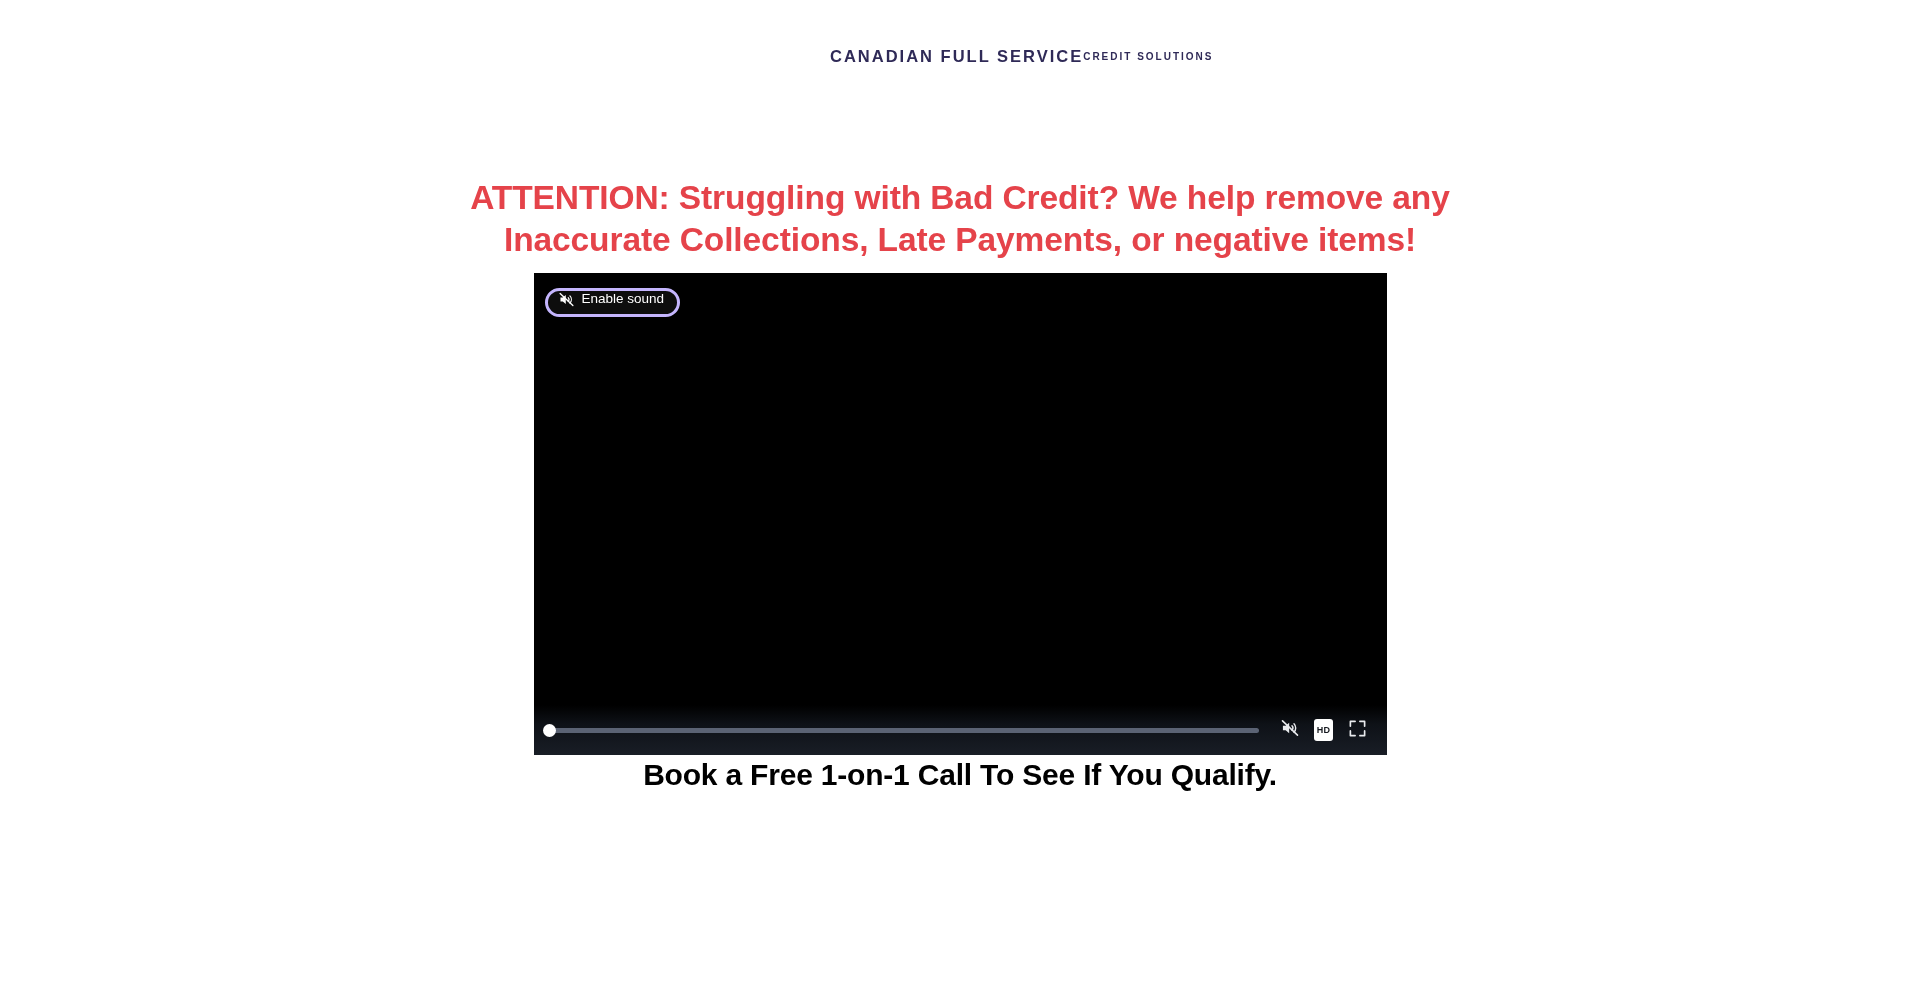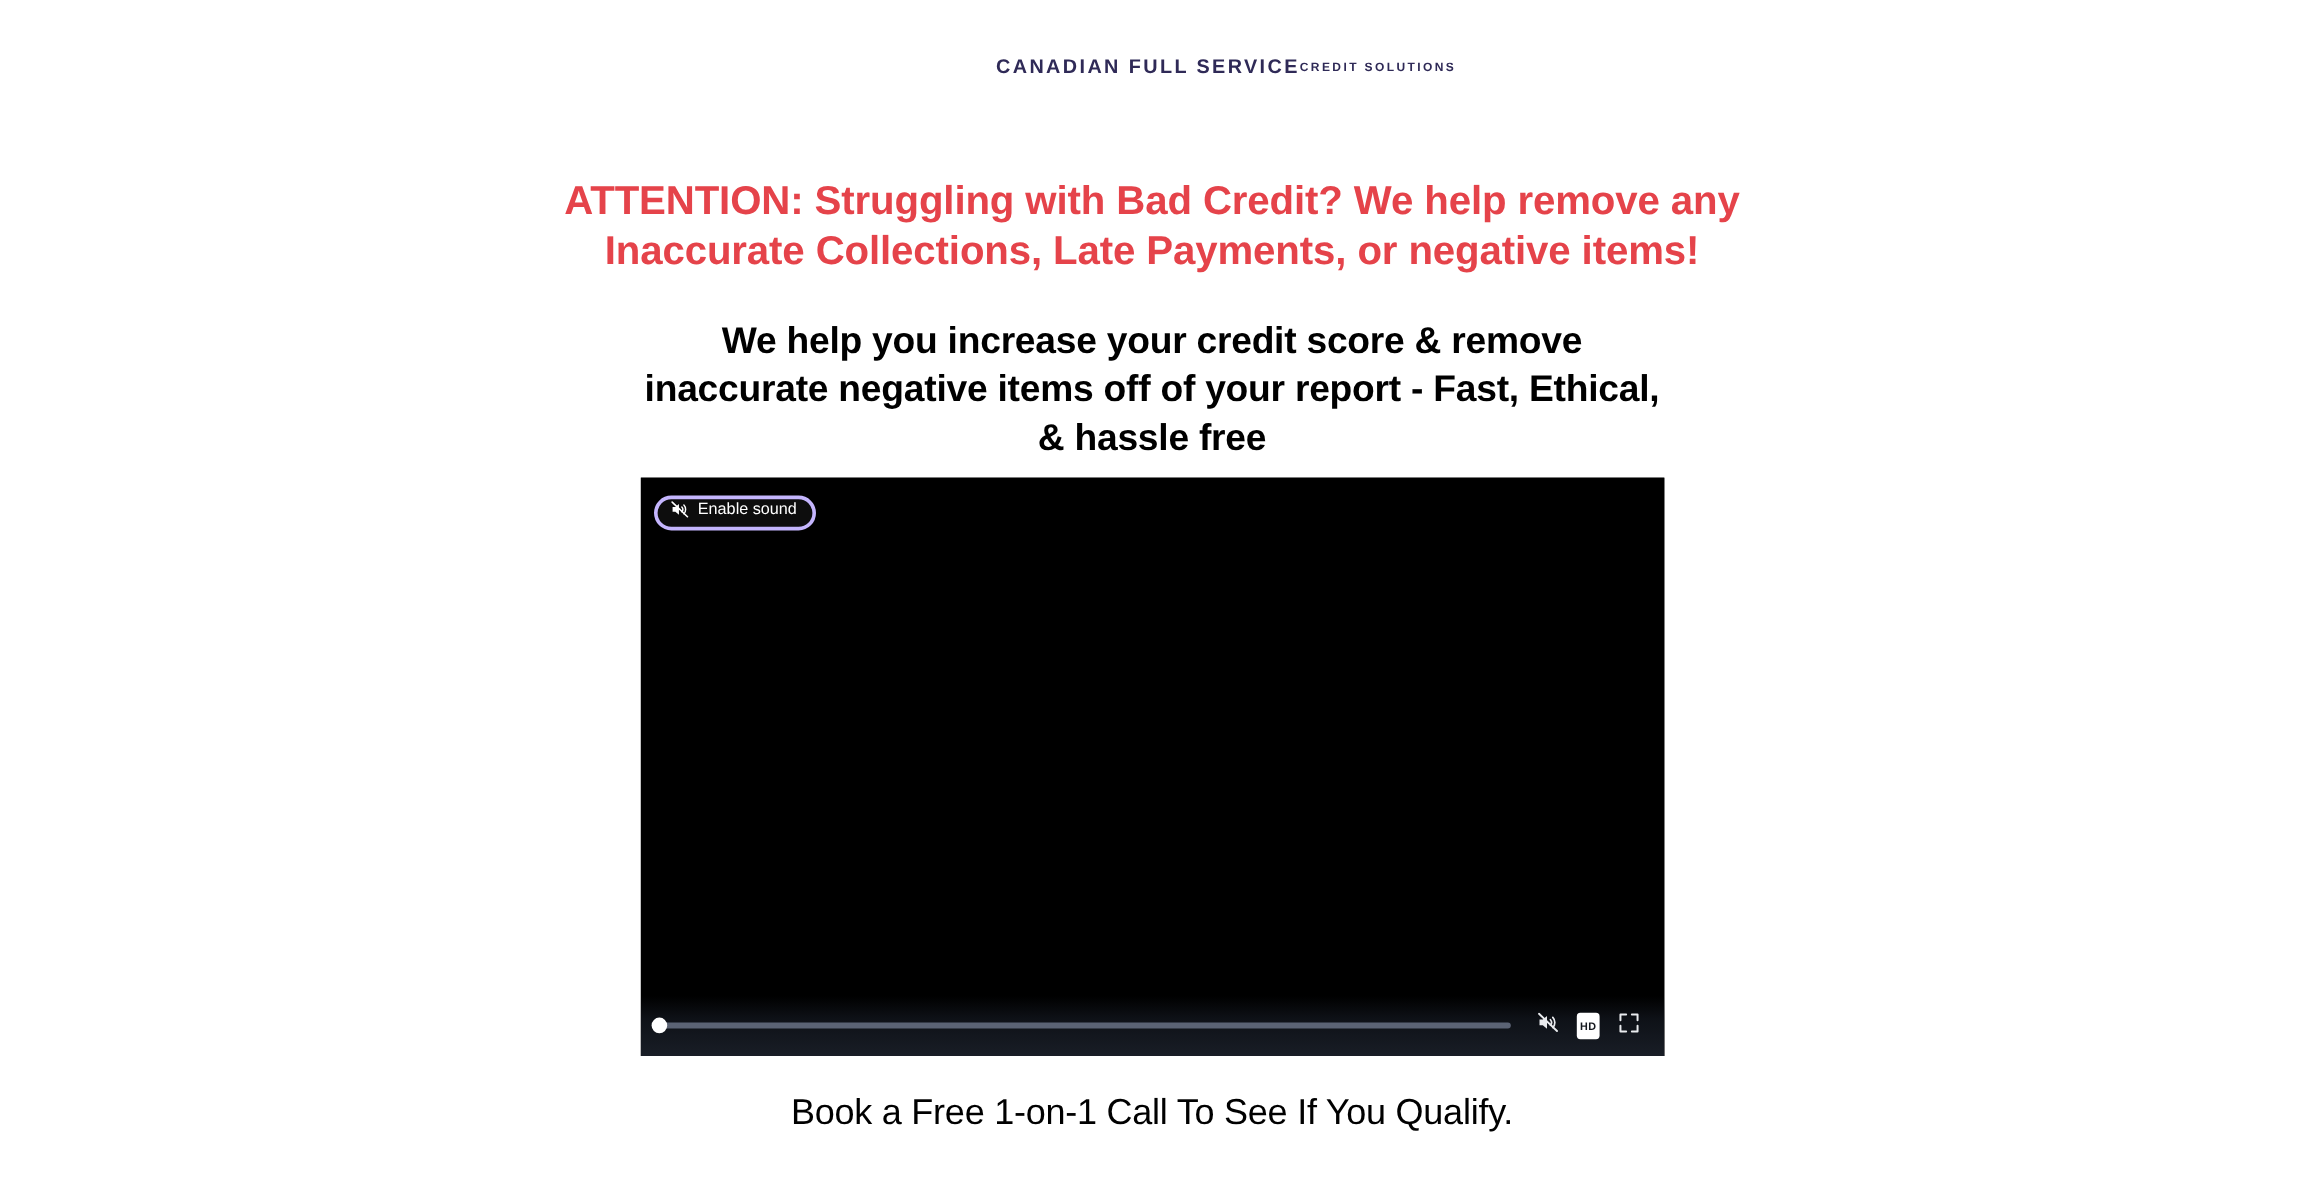--- a/index.html
+++ b/index.html
@@ -58,21 +58,21 @@
     font-size: 10px;
     font-weight: bold;
     letter-spacing: 2.0px;
     color: #2f2a57;
     text-align: center;
     white-space: nowrap;
   }
 
   
   .headline-red {
-    margin-top: 53px;
+    margin-top: 83px;
     width: 1060px;
     text-align: center;
     color: #e5434a;
     font-size: 33.5px;
     font-weight: bold;
     line-height: 1.24;
     letter-spacing: -0.1px;
   }
 
   .headline-black {
@@ -195,26 +195,25 @@
     font-size: 9px;
     font-weight: bold;
     letter-spacing: 0.3px;
     display: flex;
     align-items: center;
     justify-content: center;
   }
 
   
   .cta-heading {
-    margin-top: 28px;
     width: 1000px;
     text-align: center;
     color: #000000;
     font-size: 30px;
-    font-weight: normal;
+    font-weight: bold;
     letter-spacing: -0.2px;
     line-height: 1.3;
   }
 </style>
 </head>
 <body>
 
 <div class="page">
 
   <div class="logo-block">
@@ -225,21 +224,20 @@
         <path d="M12 55 C17 62 25 66 34 66 C47 66 58 57 60 45 C60 37 55 30 48 27 C52 35 50 45 42 50 C35 55 25 54 19 48 Z"></path>
         <path d="M34 74 C54 78 72 70 86 56 C76 59 65 58 57 52 C51 60 42 65 32 65 C24 65 17 62 12 56 C13 67 22 72 34 74 Z"></path>
       </g>
     </svg>
     <div class="logo-wordmark">CANADIAN FULL SERVICE</div>
     <div class="logo-tagline">CREDIT SOLUTIONS</div>
   </div>
 
   <h1 class="headline-red">ATTENTION: Struggling with Bad Credit? We help remove any Inaccurate Collections, Late Payments, or negative items!</h1>
 
-  <h2 class="headline-black">We help you increase your credit score &amp; remove inaccurate negative items off of your report - Fast, Ethical, &amp; hassle free</h2>
 
   <div class="video-wrap">
     <div class="video-stage"></div>
 
     <div class="enable-sound">
       <span>
         <svg width="17" height="17" viewBox="0 0 24 24" fill="none" aria-hidden="true">
           <path d="M3.5 9.2h3.3L11 5.6v12.8l-4.2-3.6H3.5z" fill="#ffffff"></path>
           <path d="M14.4 9.3a4 4 0 0 1 0 5.4M16.8 6.9a7.4 7.4 0 0 1 0 10.2" stroke="#ffffff" stroke-width="1.7" stroke-linecap="round"></path>
           <path d="M3 3.4 21 20.6" stroke="#ffffff" stroke-width="1.9" stroke-linecap="round"></path>

